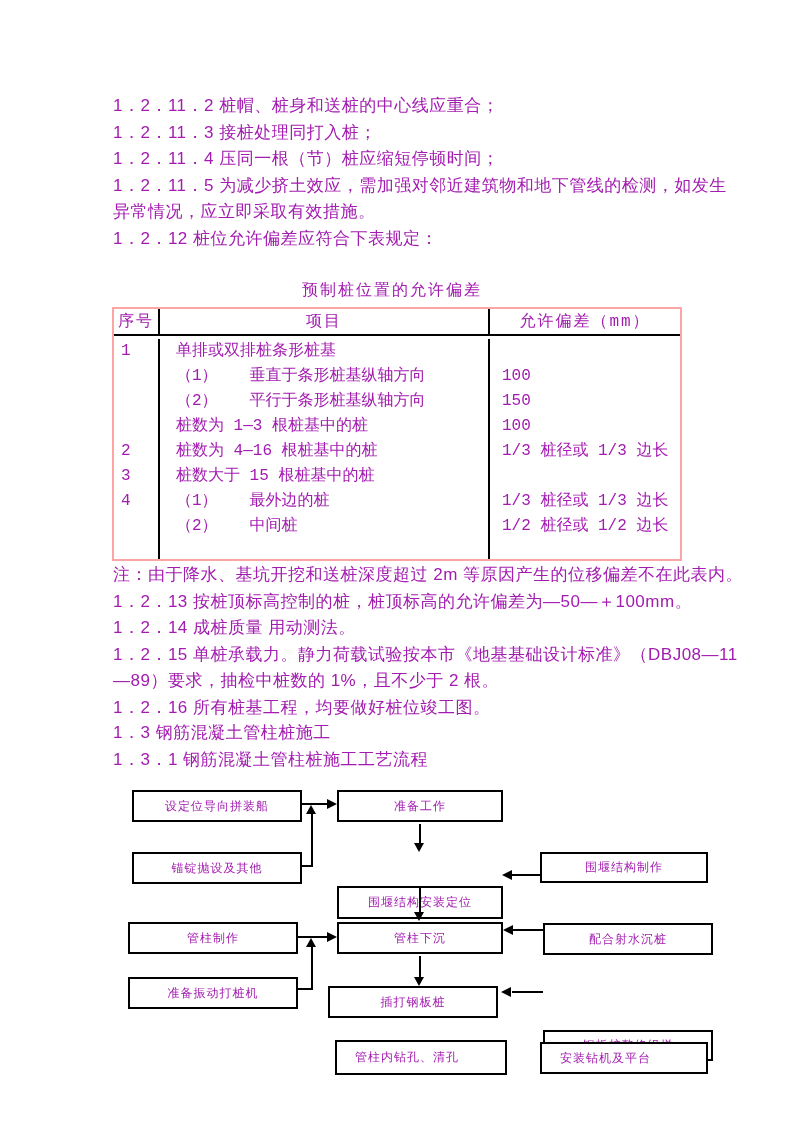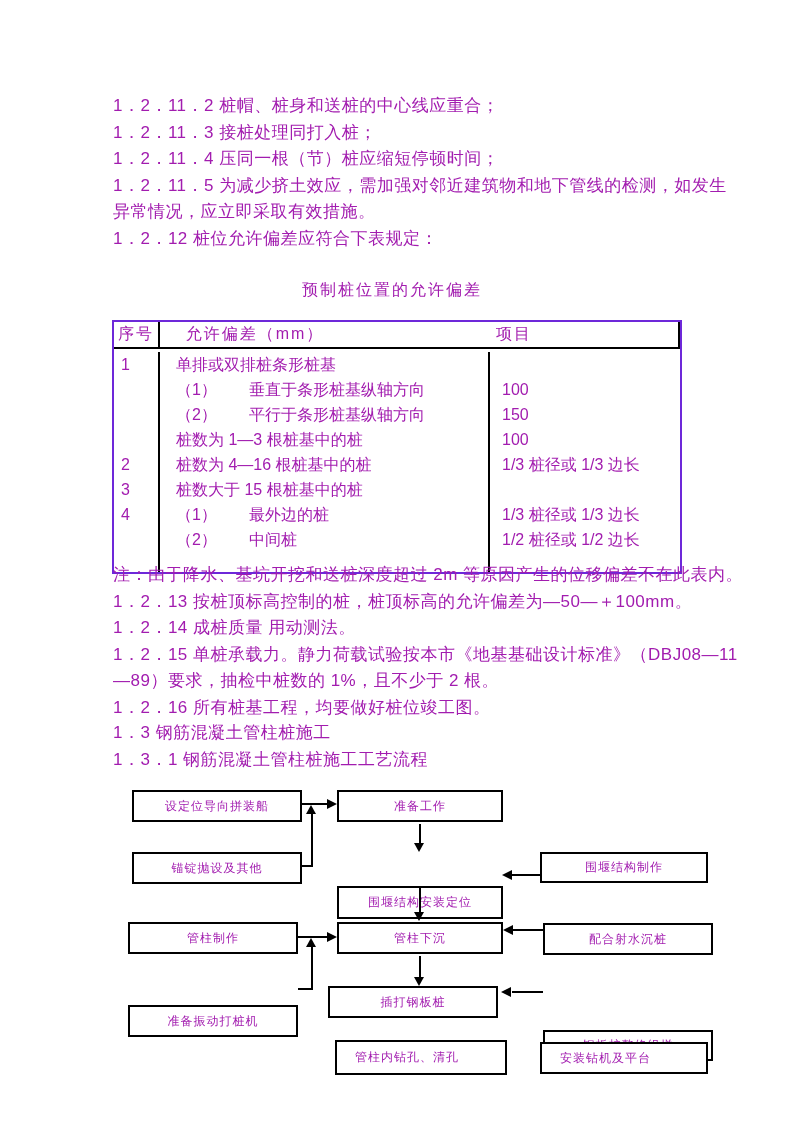--- a/index.html
+++ b/index.html
@@ -8,22 +8,22 @@
     background:#ffffff;color:#a21caf;
     font-family:"Liberation Sans","DejaVu Sans",sans-serif;
     overflow:hidden;
   }
   
   .tb{position:absolute;left:113px;width:585px;}
   .tb .line{height:26.5px;line-height:26.5px;font-size:17px;white-space:pre;letter-spacing:0.5px;}
   
   .table-title{position:absolute;left:112px;top:277px;width:560px;height:26px;line-height:26px;
     text-align:center;font-size:16px;letter-spacing:2px;}
-  .spec-table{position:absolute;left:112px;top:320px;width:570px;height:254px;
-    border:2px solid #6d28d9;box-sizing:border-box;}
+  .spec-table{position:absolute;left:112px;top:307px;width:570px;height:254px;
+    border:2px solid #fca5a5;box-sizing:border-box;font-family:Liberation Mono, monospace;}
   .thead{display:flex;height:27px;border-bottom:2px solid #000;box-sizing:border-box;}
   .th{display:flex;align-items:center;justify-content:center;font-size:16px;letter-spacing:2px;box-sizing:border-box;}
   .tbody{display:flex;height:223px;box-sizing:border-box;padding-top:3px;}
   .bcol{box-sizing:border-box;}
   .colw1{width:46px;border-right:2px solid #000;}
   .colw2{width:330px;border-right:2px solid #000;}
   .colw3{flex:1;}
   .bline{height:25px;line-height:25px;font-size:16px;white-space:pre;}
   .colw1 .bline{padding-left:7px;}
   .colw2 .bline{padding-left:16px;}
@@ -52,22 +52,22 @@
     <div class="line">1．2．11．5 为减少挤土效应，需加强对邻近建筑物和地下管线的检测，如发生</div>
     <div class="line">异常情况，应立即采取有效措施。</div>
     <div class="line">1．2．12 桩位允许偏差应符合下表规定：</div>
   </div>
 
   <div class="table-title">预制桩位置的允许偏差</div>
 
   <div class="spec-table">
     <div class="thead">
       <div class="th colw1">序号</div>
+      <div class="th colw2">项目</div>
       <div class="th colw3">允许偏差（mm）</div>
-      <div class="th colw2">项目</div>
     </div>
     <div class="tbody">
       <div class="bcol colw1">
         <div class="bline">1</div>
         <div class="bline"></div>
         <div class="bline"></div>
         <div class="bline"></div>
         <div class="bline">2</div>
         <div class="bline">3</div>
         <div class="bline">4</div>
@@ -113,21 +113,21 @@
   <div>
 
     <div class="fbox" style="left:132px;top:790px;width:170px;height:32px;">设定位导向拼装船</div>
     <div class="fbox" style="left:337px;top:790px;width:166px;height:32px;">准备工作</div>
     <div class="fbox" style="left:132px;top:852px;width:170px;height:32px;">锚锭抛设及其他</div>
     <div class="fbox" style="left:337px;top:852px;width:166px;height:33px;margin-top:34px;">围堰结构安装定位</div>
     <div class="fbox" style="left:540px;top:852px;width:168px;height:31px;">围堰结构制作</div>
     <div class="fbox" style="left:128px;top:922px;width:170px;height:32px;">管柱制作</div>
     <div class="fbox" style="left:337px;top:922px;width:166px;height:32px;">管柱下沉</div>
     <div class="fbox" style="left:543px;top:923px;width:170px;height:32px;">配合射水沉桩</div>
-    <div class="fbox" style="left:128px;top:977px;width:170px;height:32px;margin-top:28px;">准备振动打桩机</div>
+    <div class="fbox" style="left:128px;top:977px;width:170px;height:32px;">准备振动打桩机</div>
     <div class="fbox" style="left:328px;top:986px;width:170px;height:32px;">插打钢板桩</div>
     <div class="fbox" style="left:543px;top:1030px;width:170px;height:31px;">钢板桩整修组拼</div>
     <div class="fbox align-left" style="left:335px;top:1040px;width:172px;height:35px;">管柱内钻孔、清孔</div>
     <div class="fbox align-left" style="left:540px;top:1042px;width:168px;height:32px;">安装钻机及平台</div>
 
     <div class="hline" style="left:302px;top:803px;width:25px;height:2px;"></div>
     <div class="arr arr-r" style="left:327px;top:799px;"></div>
     <div class="hline" style="left:302px;top:865px;width:11px;height:2px;"></div>
     <div class="vline" style="left:311px;top:812px;width:2px;height:55px;"></div>
     <div class="arr arr-u" style="left:306px;top:805px;"></div>

